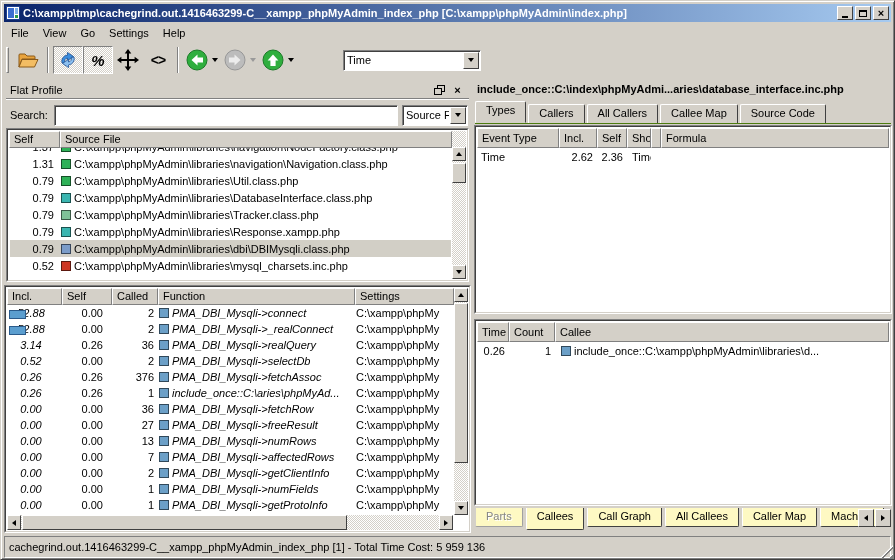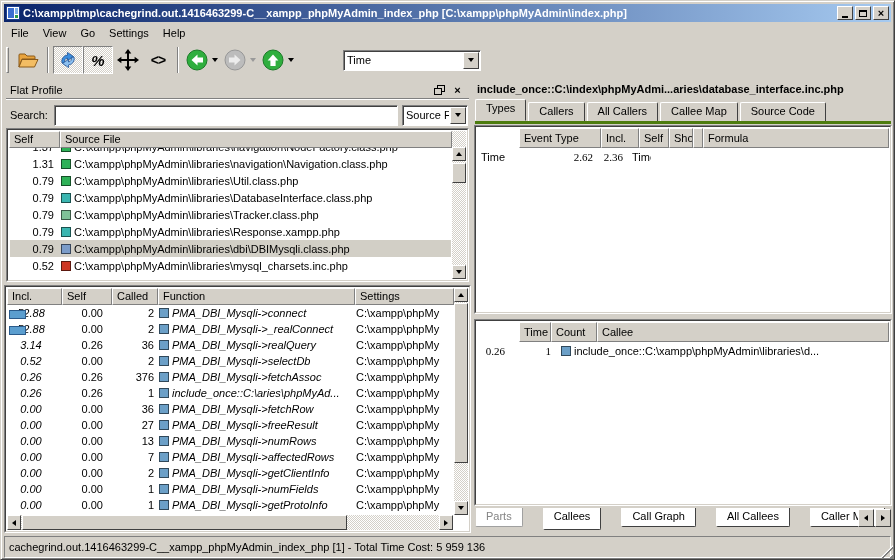--- a/index.html
+++ b/index.html
@@ -58,21 +58,21 @@
   .table-frame { position:absolute; background:#4d7c0f; }
   .frame-upper { left:2px; top:49px; width:463px; height:154px; }
   .frame-lower { left:0px;  top:206px; width:467px; height:248px; }
 
   .thead { position:absolute; left:1px; right:1px; top:1px; height:17px; display:flex; }
   .th { background:#d4d0c8; border:1px solid; border-color:#ffffff #808080 #808080 #ffffff; padding:1px 4px; white-space:nowrap; overflow:hidden; flex:none; }
   .tbody { position:absolute; overflow:hidden; background:#fff; }
   .tr { display:flex; align-items:center; white-space:nowrap; }
   .tr.selected { background:#d2cfc6; }
   .td { white-space:nowrap; overflow:hidden; flex:none; display:flex; align-items:center; }
-  .num { justify-content:flex-end;font-family:Liberation Serif, serif; }
+  .num { justify-content:flex-end; }
   .sq { width:10px; height:10px; border:1px solid rgba(0,0,0,.55); margin:0 3px 0 2px; flex:none; }
   .cell-pad { padding-right:4px; }
 
   
   .src-body { left:2px; top:18px; right:16px; bottom:2px; }
   .src-row { height:17px; }
   .c-self { width:49px; padding-right:5px; justify-content:flex-end; }
   .c-file { flex:1; overflow:hidden; }
   .rows-offset { margin-top:-10px; }
 
@@ -93,33 +93,33 @@
   .tri-up { width:0;height:0;border-left:3.5px solid transparent;border-right:3.5px solid transparent;border-bottom:4px solid #000; }
   .tri-down{ width:0;height:0;border-left:3.5px solid transparent;border-right:3.5px solid transparent;border-top:4px solid #000; }
   .tri-left{ width:0;height:0;border-top:3.5px solid transparent;border-bottom:3.5px solid transparent;border-right:4px solid #000; }
   .tri-right{width:0;height:0;border-top:3.5px solid transparent;border-bottom:3.5px solid transparent;border-left:4px solid #000; }
   .vtrack { position:absolute; }
 
   
   .right-panel { position:absolute; left:472px; top:80px; width:420px; height:452px; }
   .fn-header { position:absolute; left:4px; right:2px; top:2px; font-weight:bold; white-space:nowrap; overflow:hidden; }
   .tabbar { position:absolute; display:flex; align-items:flex-end; }
-  .tabbar-top { left:2px; right:2px; top:20px; height:23px; border-bottom:3px solid #4d7c0f; }
+  .tabbar-top { left:2px; right:2px; top:20px; height:23px; border-bottom:1px solid #4d7c0f; }
   .tab { background:#d4d0c8; border:1px solid; border-color:#ffffff #404040 #404040 #ffffff; border-bottom:none; height:19px; padding:2px 10px 0; margin-right:2px; border-radius:2px 2px 0 0; white-space:nowrap; }
   .tab.active { height:22px; font-weight:normal; z-index:2; border-bottom:1px solid #d4d0c8; }
   .tabbar-bottom { left:2px; right:2px; top:427px; height:23px; align-items:flex-start; overflow:hidden; }
-  .tab-s { background:#ffffff; border:1px solid; border-color:#ffffff #404040 #404040 #ffffff; border-top:none; height:19px; padding:2px 10px 12px; margin-right:20px; border-radius:0 0 2px 2px; white-space:nowrap; }
+  .tab-s { background:#fef9c3; border:1px solid; border-color:#ffffff #404040 #404040 #ffffff; border-top:none; height:19px; padding:2px 10px 12px; margin-right:3px; border-radius:0 0 2px 2px; white-space:nowrap; }
   .tab-s.active { height:22px; z-index:2; }
   .tab-s.disabled { color:#848484; text-shadow:1px 1px 0 #fff; border-color:#d4d0c8 #a0a0a0 #a0a0a0 #d4d0c8; }
   .tab-scroll { position:absolute; right:0; top:1px; display:flex; }
   .tab-scroll .sb-btn { position:static; width:16px; height:18px; margin-left:1px; }
 
   .types-frame { left:1px; right:1px; top:44px; height:189px; }
   .callees-frame { left:1px; right:1px; top:238px; height:187px; }
-  .rt-head { height:20px;margin-left:42px; }
+  .rt-head { height:20px; }
   .rt-head .th { padding-top:3px; }
   .et-event{width:82px}.et-incl{width:38px}.et-self{width:30px}.et-short{width:24px}.et-sp{width:8px}.et-formula{flex:1}
   .rt-body { left:1px; right:1px; top:21px; bottom:1px; }
   .rt-row { height:17px; }
   .cal-time{width:32px}.cal-count{width:46px}.cal-callee{flex:1}
 
   
   .statusbar { position:absolute; left:3px; right:3px; top:535px; height:22px; border:1px solid; border-color:#808080 #ffffff #ffffff #808080; display:flex; align-items:center; padding:0 4px; white-space:nowrap; overflow:hidden; }
   .grip { position:absolute; right:1px; bottom:1px; width:13px; height:13px;
           background:repeating-linear-gradient(135deg, transparent 0 3px, #ffffff 3px 4px, #808080 4px 6px);

